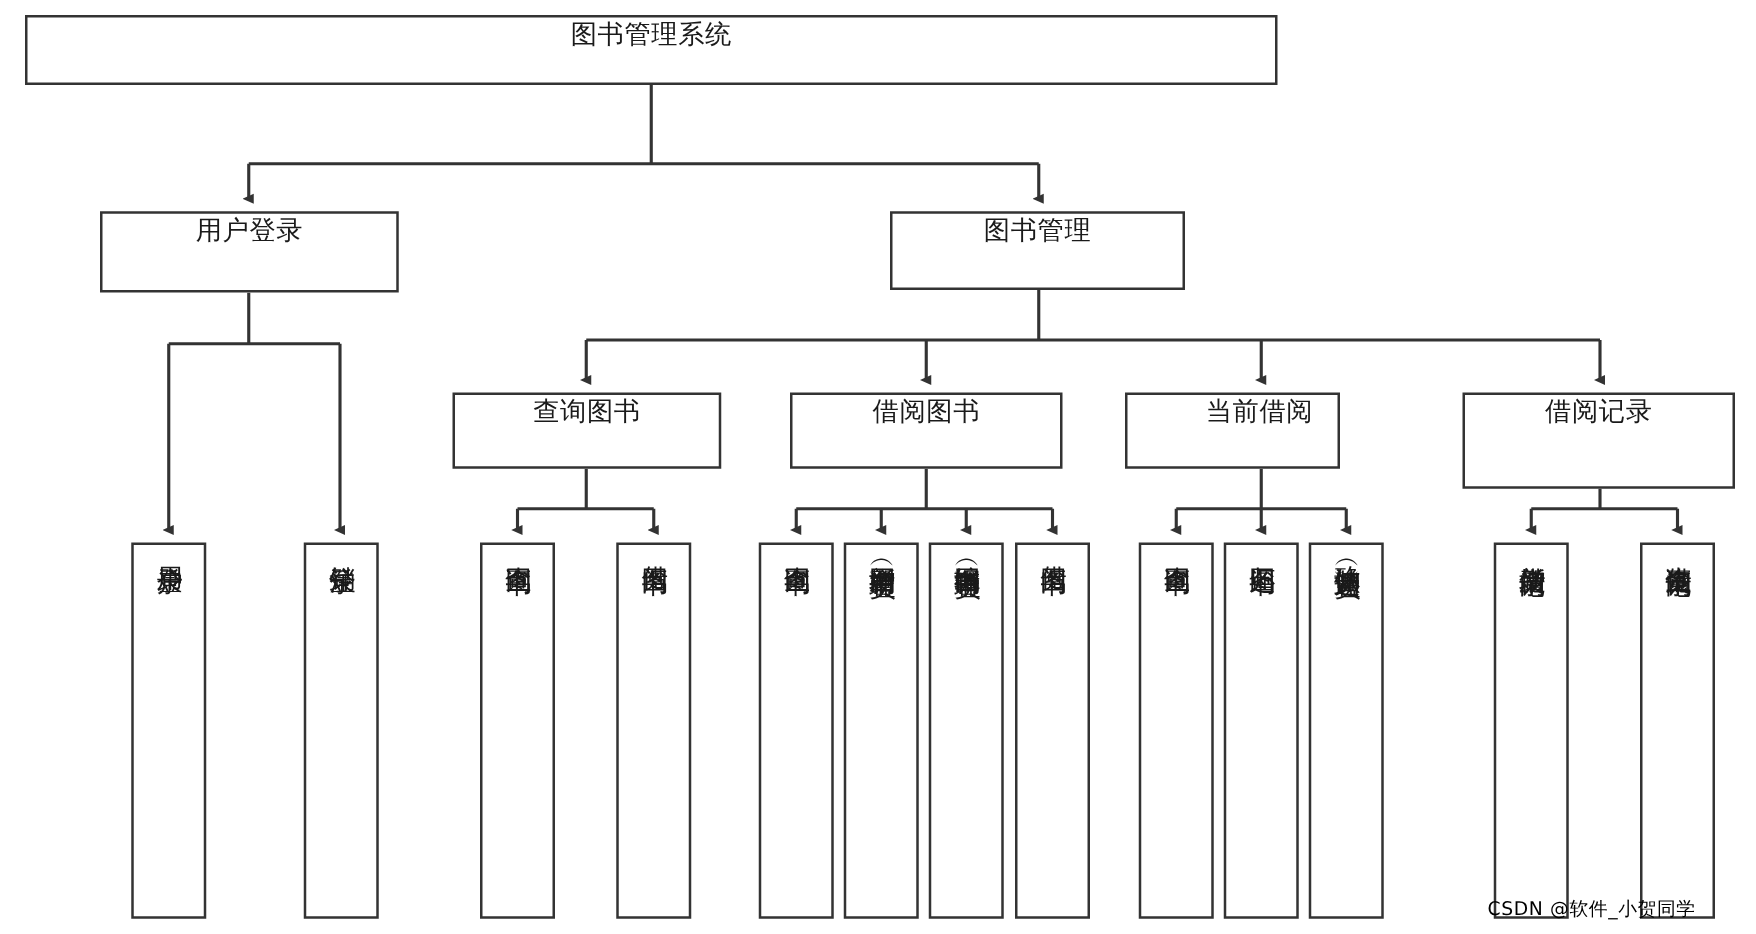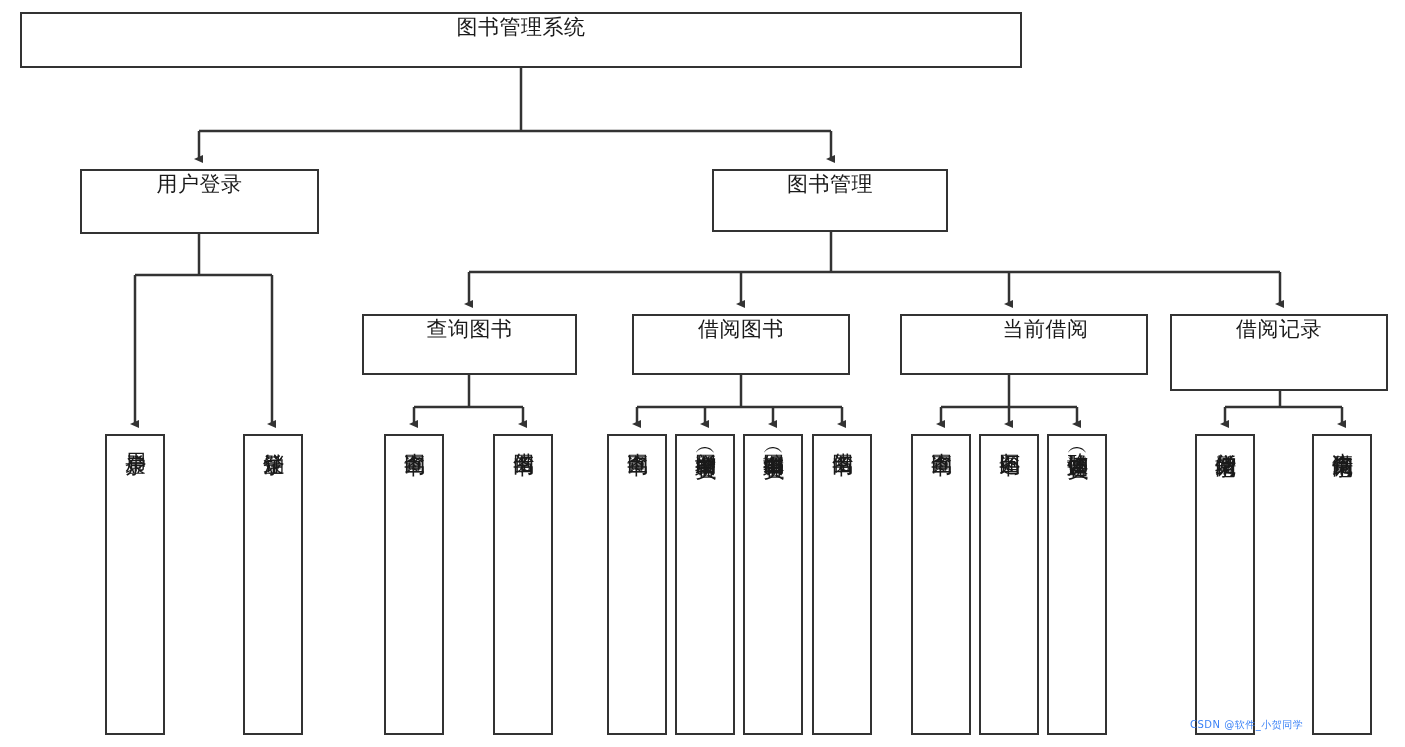--- a/index.html
+++ b/index.html
@@ -51,22 +51,22 @@
     letter-spacing: 1px;
   }
   .vlabel {
     writing-mode: vertical-rl;
     text-orientation: upright;
     white-space: nowrap;
     display: block;
   }
   .watermark {
     position: absolute;
-    font-size: 10px;
-    color: #3b82f6;
+    font-size: 15px;
+    color: #000000;
     letter-spacing: 0.5px;
     white-space: nowrap;
     user-select: none;
   }
 </style>
 </head>
 <body>
 
 <div id="diagram-root">
 
@@ -136,21 +136,21 @@
   </div>
 
   <div class="node node-h" style="left:362px; top:314px; width:215px; height:61px;">
     <span>查询图书</span>
   </div>
 
   <div class="node node-h" style="left:632px; top:314px; width:218px; height:61px;">
     <span>借阅图书</span>
   </div>
 
-  <div class="node node-h" style="left:900px; top:314px; width:248px; height:61px;padding-left:43px;">
+  <div class="node node-h" style="left:900px; top:314px; width:172px; height:61px;padding-left:43px;">
     <span>当前借阅</span>
   </div>
 
   <div class="node node-h" style="left:1170px; top:314px; width:218px; height:77px;">
     <span>借阅记录</span>
   </div>
 
   <div class="node node-v" style="left:105px; top:434px; width:60px; height:301px;">
     <span class="vlabel">用户登录</span>
   </div>

